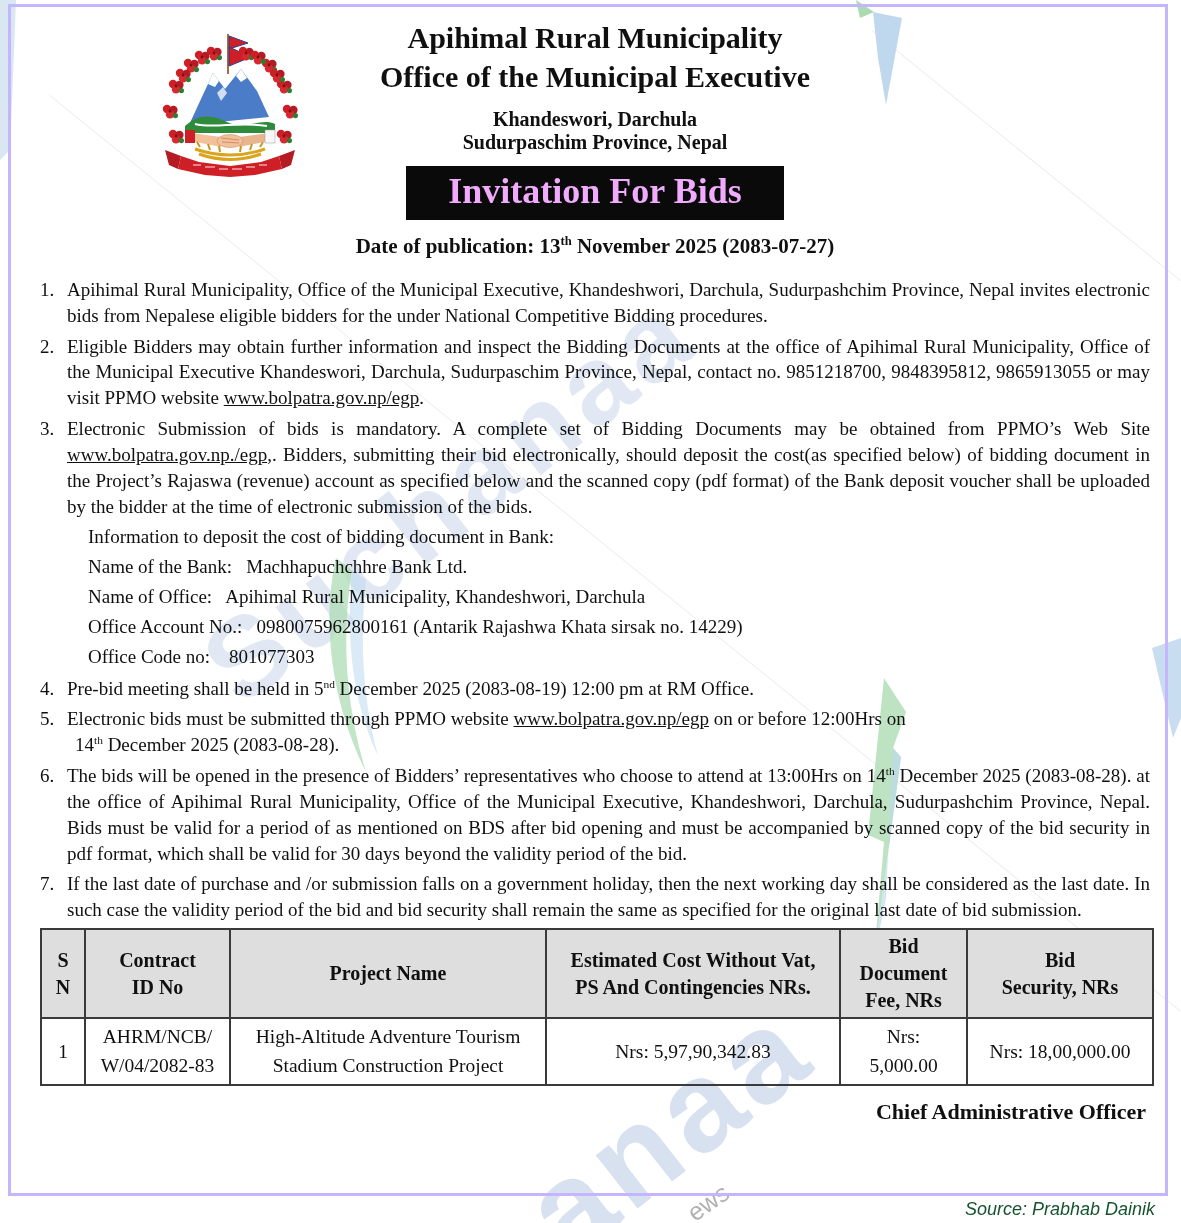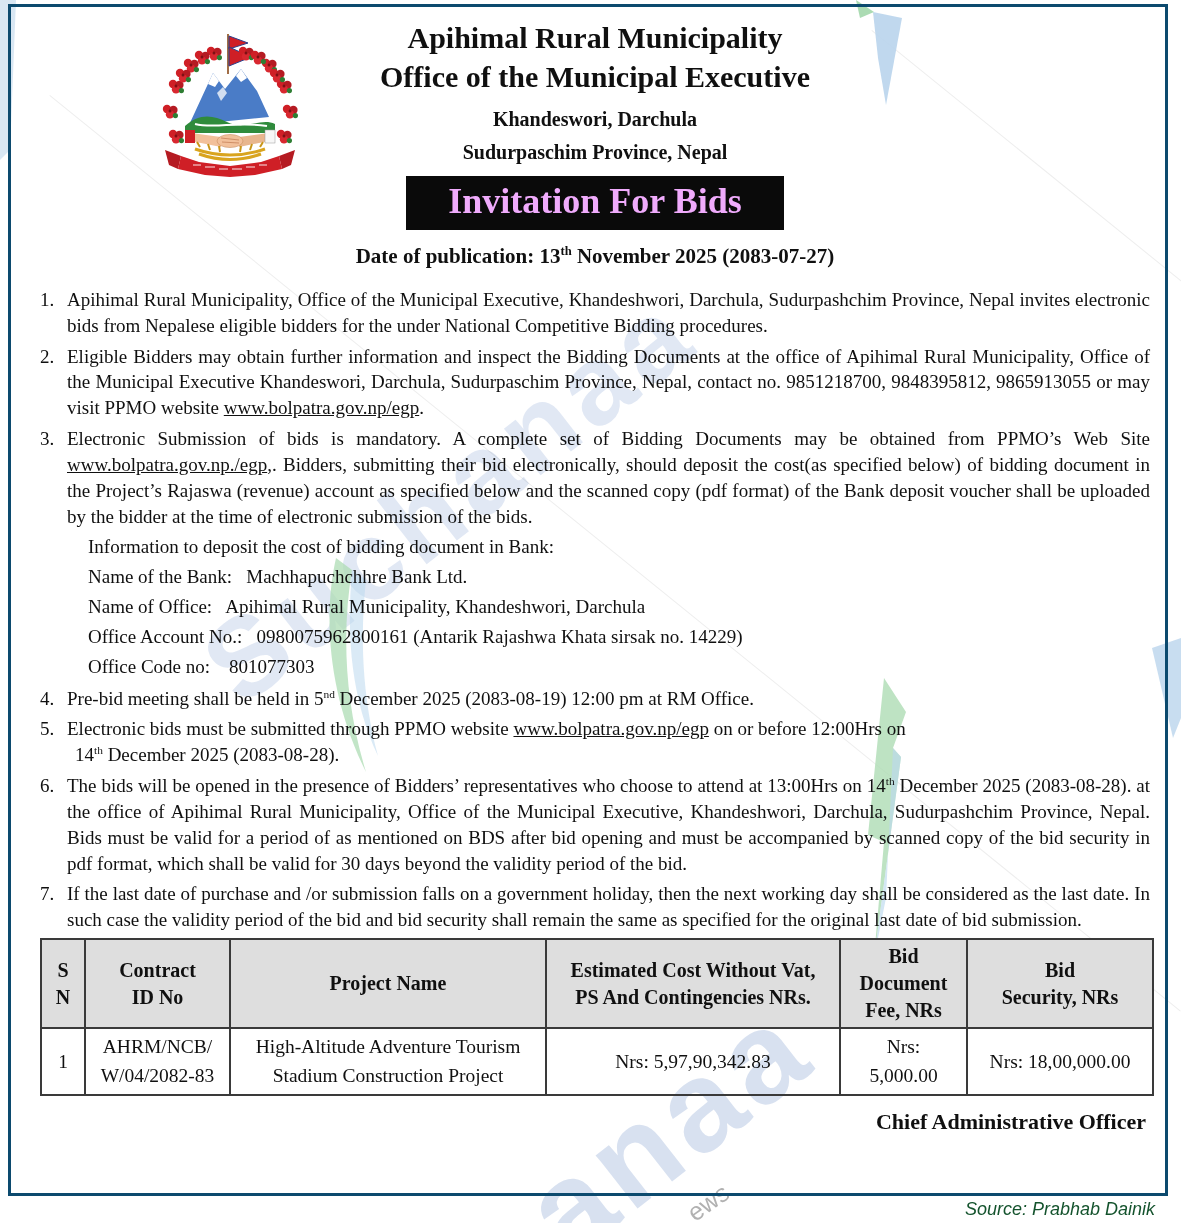--- a/index.html
+++ b/index.html
@@ -19,28 +19,28 @@
              font-size:25px; color:rgba(125,125,125,0.6); transform:rotate(-35deg);
              pointer-events:none; z-index:1; }
   .crease { position:absolute; height:1px; background:rgba(0,0,0,0.07);
             transform-origin:left top; pointer-events:none; z-index:1; }
   .c1 { left:50px;  top:95px; width:1455px; transform:rotate(39deg); }
   .c2 { left:872px; top:30px; width:430px;  transform:rotate(39deg); }
   .deco { position:absolute; left:0; top:0; z-index:1; pointer-events:none; }
   
   .doc {
     position:absolute; left:8px; top:4px; width:1160px; height:1192px; z-index:2;
-    border:3px solid #0c4a6e; padding:10px 15px 0 29px; background:transparent;
+    border:3px solid #c4b5fd; padding:10px 15px 0 29px; background:transparent;
   }
   .header { position:relative; text-align:center; }
   .emblem { position:absolute; left:115px; top:8px; width:150px; height:150px; }
   .h-org    { margin-top:4px;  font-size:30px; font-weight:bold; line-height:1.15; }
   .h-office { margin-top:4px;  font-size:30px; font-weight:bold; line-height:1.15; }
   .h-addr1  { margin-top:14px; font-size:20px; font-weight:bold; }
-  .h-addr2  { margin-top:10px; font-size:20px; font-weight:bold; }
+  .h-addr2  { font-size:20px; font-weight:bold; }
   .banner-row { margin-top:12px; }
   .banner { display:inline-block; background:#0a0a0a; color:#f0abfc; font-size:36px;
             font-weight:bold; padding:4px 42px 8px; min-width:352px; }
   .pubdate { margin-top:14px; font-size:21px; font-weight:bold; }
   
   .body { margin-top:18px; font-size:19px; line-height:1.36; }
   .item { display:flex; margin-bottom:5px; }
   .item .num  { width:27px; flex:none; }
   .item .cont { flex:1; text-align:justify; }
   .cont2 { padding-left:8px; }

